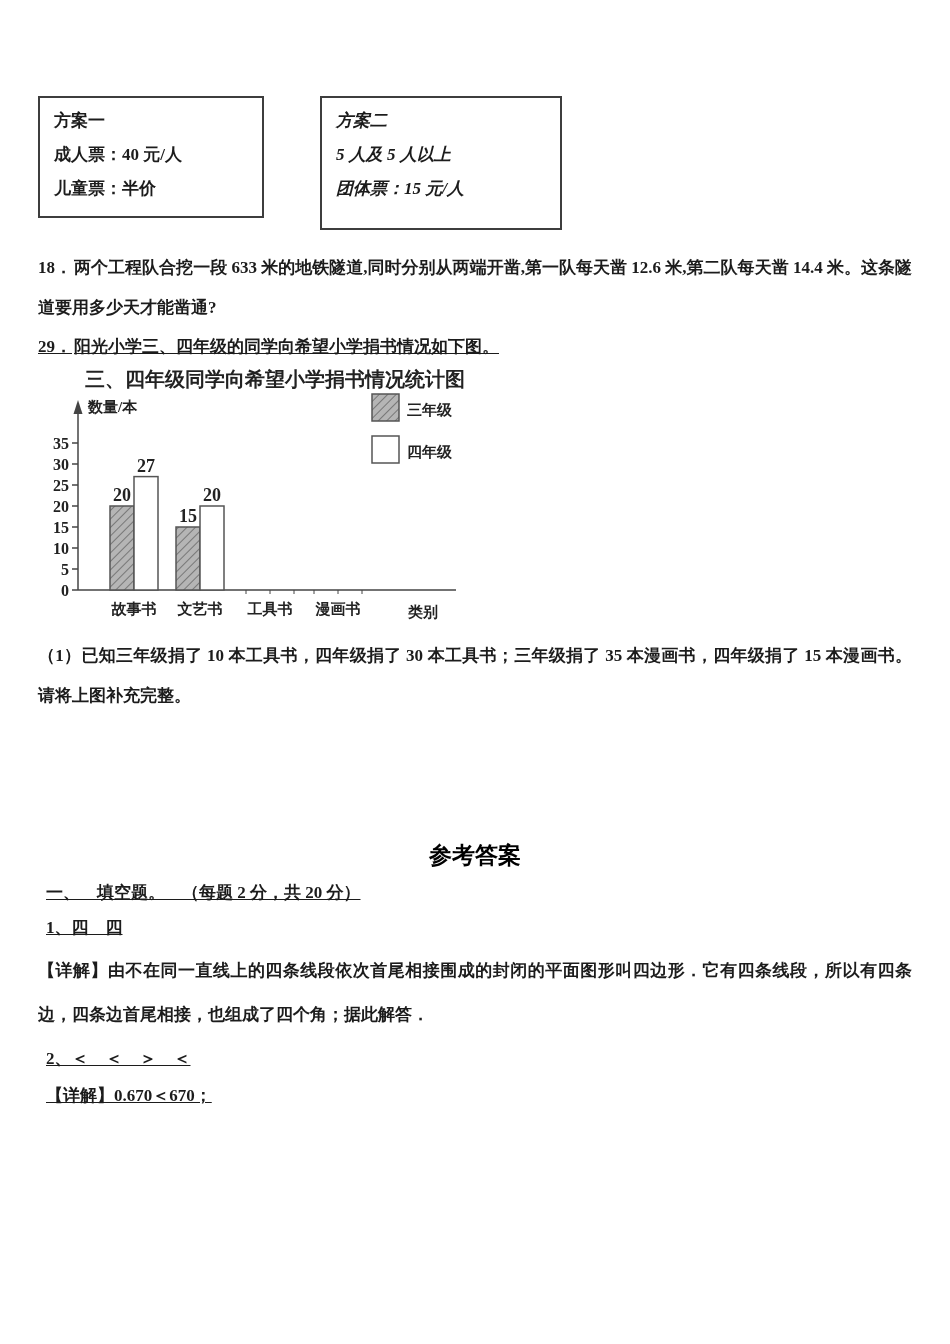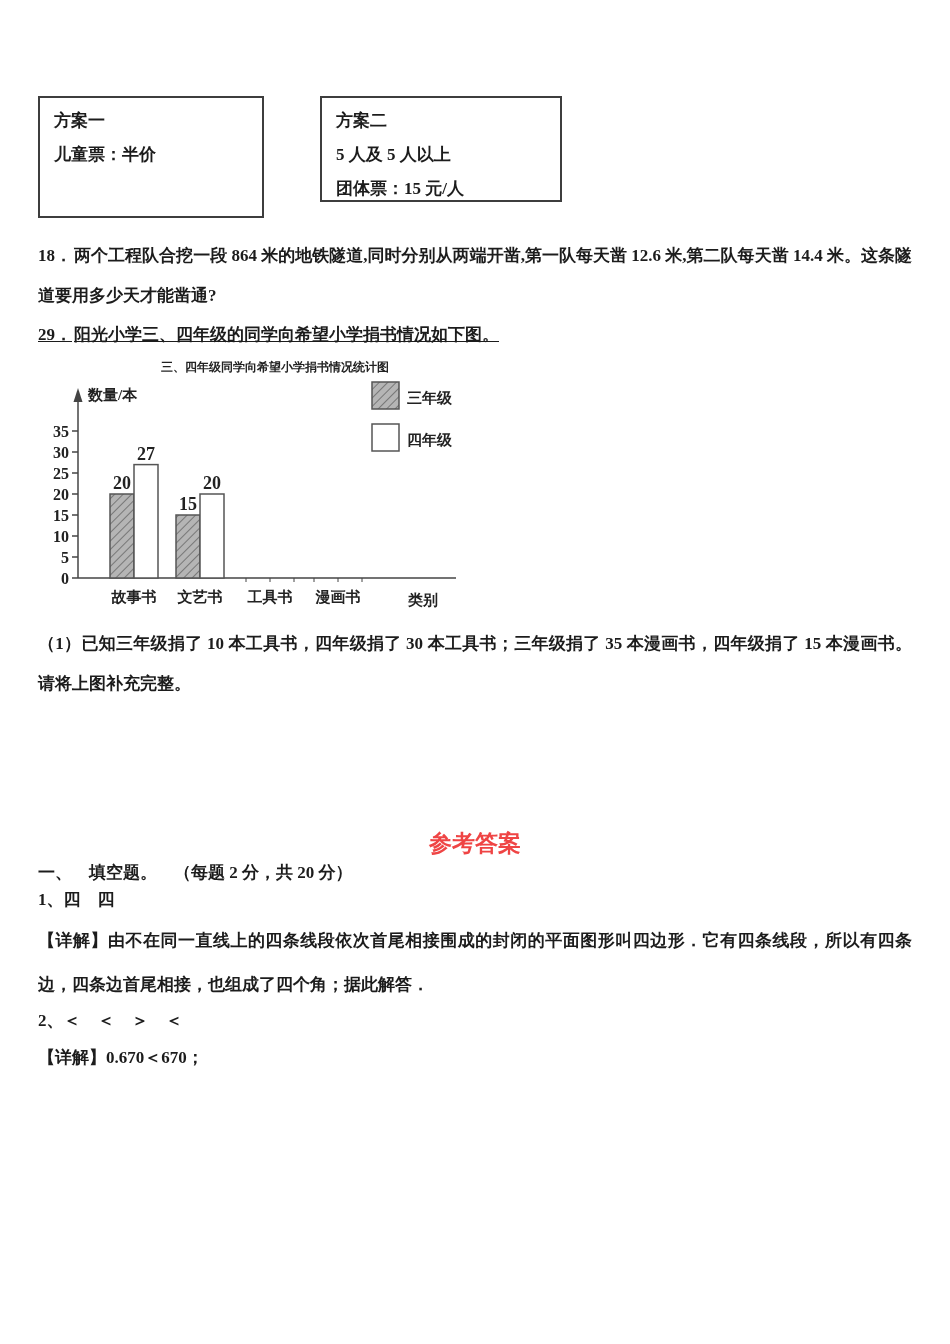--- a/index.html
+++ b/index.html
@@ -7,66 +7,67 @@
     width:950px;height:1344px;background:#ffffff;color:#1c1c1c;
     font-family:"Liberation Serif","DejaVu Serif",serif;
     font-weight:600;font-size:17px;overflow:hidden;
   }
   .page{padding:0 38px;box-sizing:border-box;}
 
   
   .plans-row{display:flex;gap:56px;padding-top:96px;}
   .plan-box{border:2px solid #3d3d3d;box-sizing:border-box;padding:6px 14px 10px;background:#fff;}
   .plan-box.p1{width:226px;height:122px;}
-  .plan-box.p2{width:242px;height:106px;}
+  .plan-box.p2{width:242px;height:134px;font-style:italic;}
   .plan-box p{margin:0;line-height:34px;white-space:nowrap;}
 
   
   .q{margin:0;text-align:justify;line-height:40px;}
   #q28{margin-top:18px;}
   #q29{line-height:38px;text-decoration:underline;}
   .qnum{margin-right:2px;}
 
   
   .chart{margin-left:14px;margin-top:2px;width:446px;}
-  .chart-title{text-align:center;font-size:12px;font-weight:700;color:#222;line-height:22px;margin:0;}
+  .chart-title{text-align:center;font-size:20px;font-weight:700;color:#222;line-height:22px;margin:0;}
   .chart svg{display:block;}
   .chart text{font-family:"Liberation Serif","DejaVu Serif",serif;font-weight:600;}
 
   
   .subq1{margin-top:10px;}
   .subline{margin:0;line-height:34px;}
 
   
   .ans-heading{
     text-align:center;font-size:23px;font-weight:700;margin-top:124px;
-    font-family:"Liberation Sans","DejaVu Sans",sans-serif;color:#ef4444;
+    font-family:"Liberation Sans","DejaVu Sans",sans-serif;color:#000000;
   }
   .sec-line{margin-top:34px;line-height:27px;}
-  .a-line{margin:0;line-height:27px;}
+  .a-line{margin:8px;line-height:27px;text-decoration:underline;}
   .detail{margin:6px 0 0;text-align:justify;line-height:44px;}
 </style>
 </head>
 <body>
 
 <div class="page">
 
   <div class="plans-row">
     <div class="plan-box p1">
       <p>方案一</p>
+      <p>成人票：40 元/人</p>
       <p>儿童票：半价</p>
     </div>
     <div class="plan-box p2">
       <p>方案二</p>
       <p>5 人及 5 人以上</p>
       <p>团体票：15 元/人</p>
     </div>
   </div>
 
-  <p class="q" id="q28"><span class="qnum">18．</span><span>两个工程队合挖一段 864 米的地铁隧道,同时分别从两端开凿,第一队每天凿 12.6 米,第二队每天凿 14.4 米。这条隧道要用多少天才能凿通?</span></p>
+  <p class="q" id="q28"><span class="qnum">18．</span><span>两个工程队合挖一段 633 米的地铁隧道,同时分别从两端开凿,第一队每天凿 12.6 米,第二队每天凿 14.4 米。这条隧道要用多少天才能凿通?</span></p>
 
   <p class="q" id="q29"><span class="qnum">29．</span><span>阳光小学三、四年级的同学向希望小学捐书情况如下图。</span></p>
 
   <div class="chart">
     <p class="chart-title">三、四年级同学向希望小学捐书情况统计图</p>
     <svg id="chart-svg" width="446" height="236" viewBox="0 0 446 236">
       <defs>
         <pattern id="hatch" width="6" height="6" patternUnits="userSpaceOnUse" patternTransform="rotate(45)">
           <rect width="6" height="6" fill="#b5b5b5"></rect>
           <line x1="0" y1="0" x2="0" y2="6" stroke="#777777" stroke-width="2"></line>

